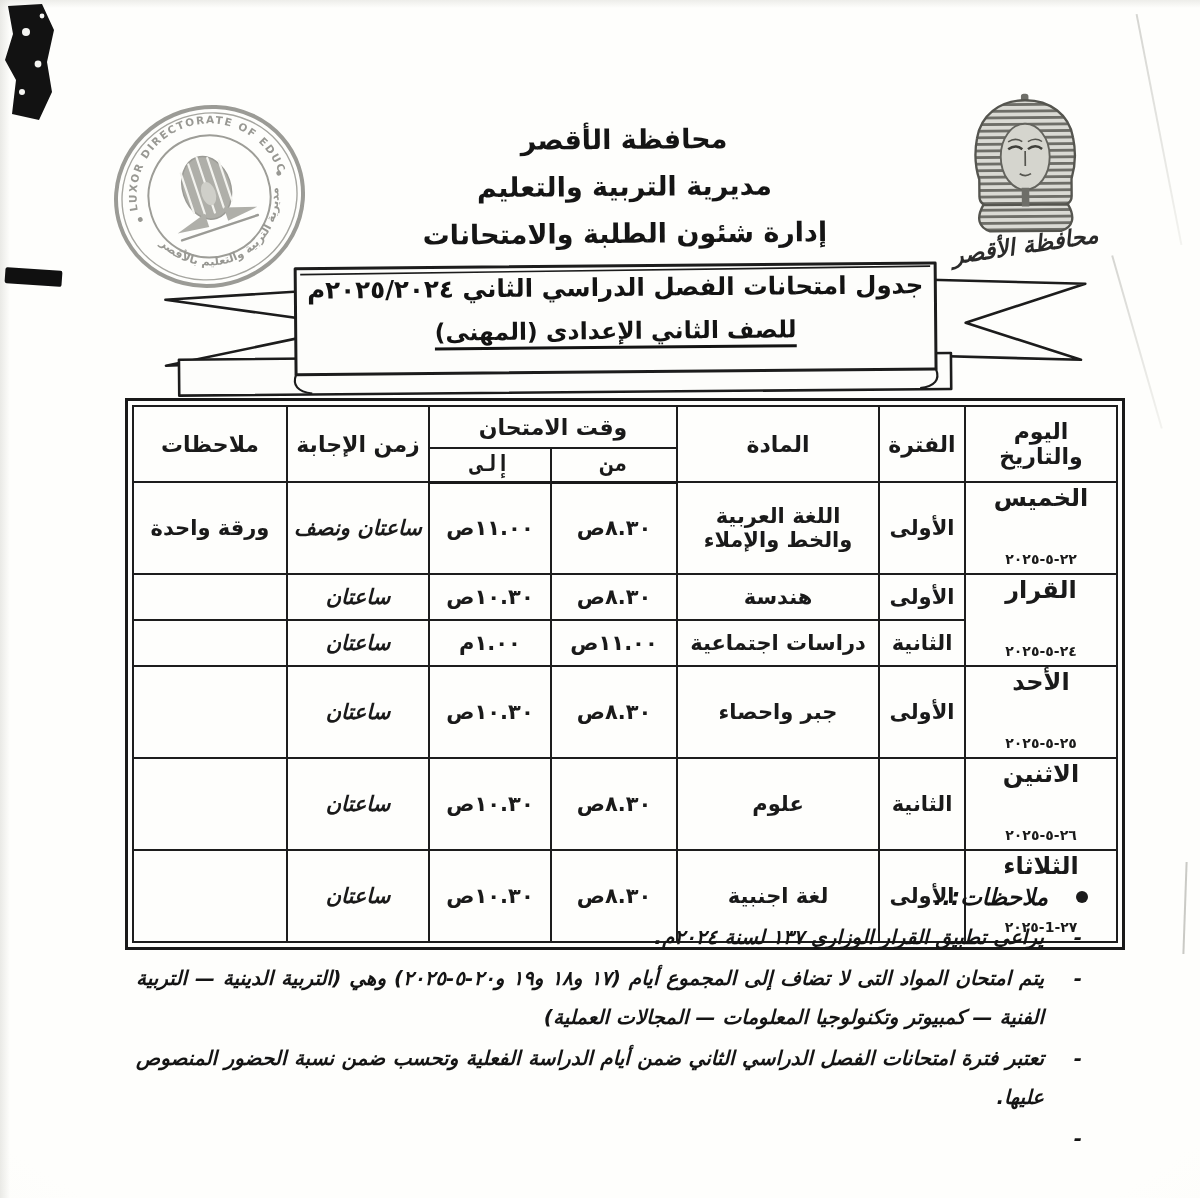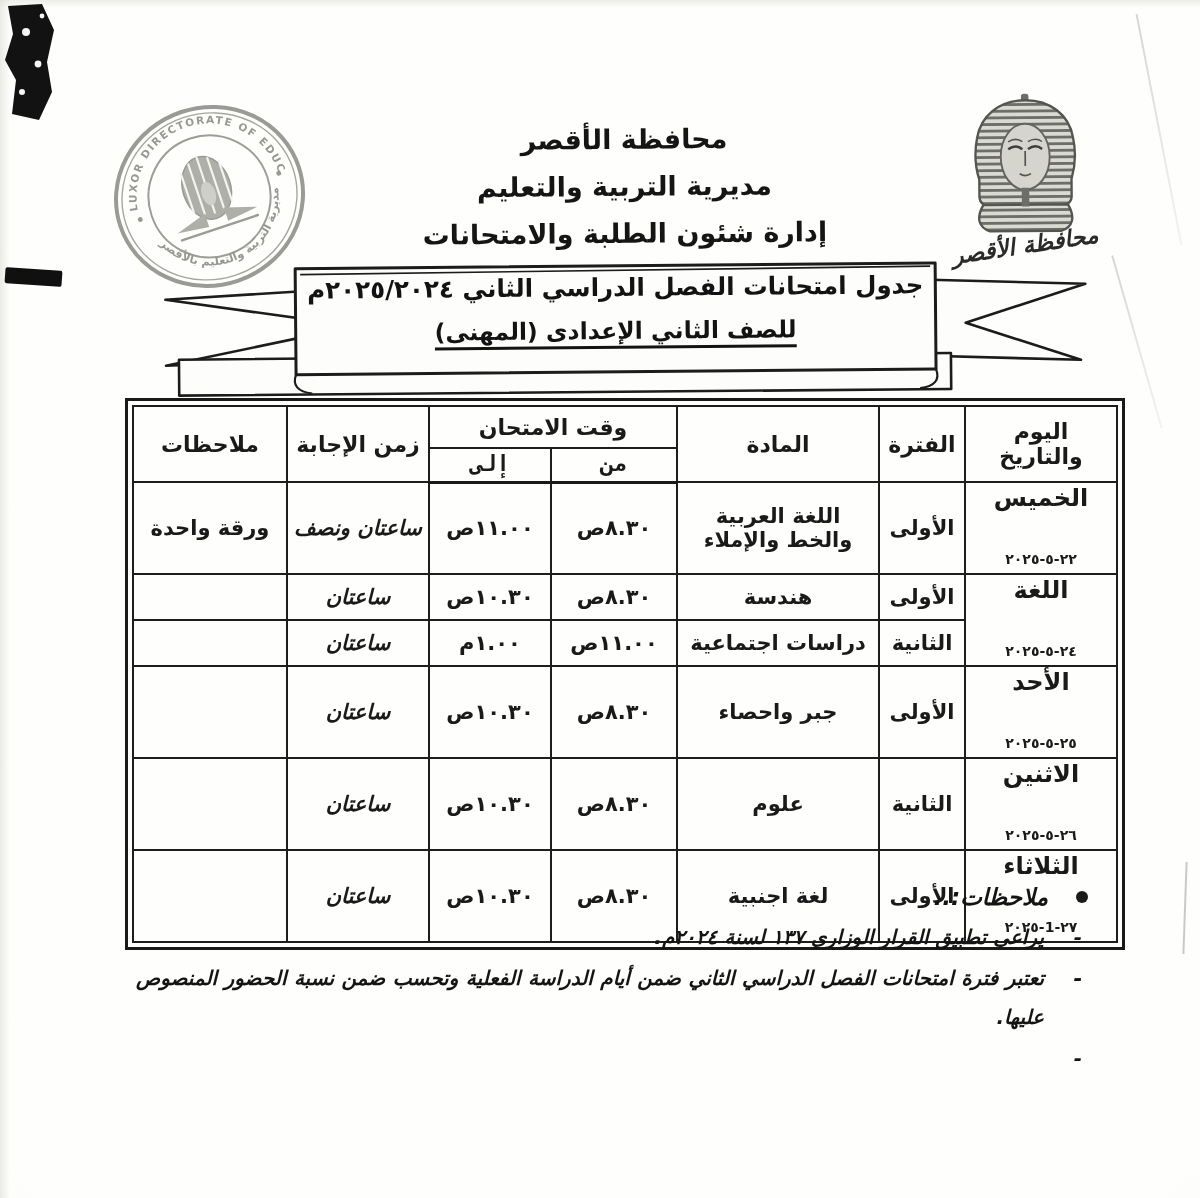--- a/index.html
+++ b/index.html
@@ -192,21 +192,21 @@
           </td>
           <td>الأولى</td>
           <td>اللغة العربية والخط والإملاء</td>
           <td>٨.٣٠ص</td>
           <td>١١.٠٠ص</td>
           <td class="c-dur">ساعتان ونصف</td>
           <td>ورقة واحدة</td>
         </tr>
         <tr class="r-sat">
           <td rowspan="2">
-            <span class="dayname">اللغة</span>
+            <span class="dayname">القرار</span>
             <span class="daydate">٢٤-٥-٢٠٢٥</span>
           </td>
           <td>الأولى</td>
           <td>هندسة</td>
           <td>٨.٣٠ص</td>
           <td>١٠.٣٠ص</td>
           <td class="c-dur">ساعتان</td>
           <td></td>
         </tr>
         <tr class="r-sat">
@@ -261,20 +261,21 @@
     <div class="notes-heading">
       <span class="bullet-circle"></span>
       <span>ملاحظات:..</span>
     </div>
     <div class="note">
       <span class="marker">-</span>
       <span>يراعى تطبيق القرار الوزاري ١٣٧ لسنة ٢٠٢٤م.</span>
     </div>
     <div class="note">
       <span class="marker">-</span>
+      <span>يتم امتحان المواد التى لا تضاف إلى المجموع أيام (١٧ و١٨ و١٩ و٢٠-٥-٢٠٢٥) وهي (التربية الدينية — التربية الفنية — كمبيوتر وتكنولوجيا المعلومات — المجالات العملية)</span>
     </div>
     <div class="note">
       <span class="marker">-</span>
       <span>تعتبر فترة امتحانات الفصل الدراسي الثاني ضمن أيام الدراسة الفعلية وتحسب ضمن نسبة الحضور المنصوص عليها.</span>
     </div>
     <div class="note">
       <span class="marker">-</span>
     </div>
   </div>
 </div>

